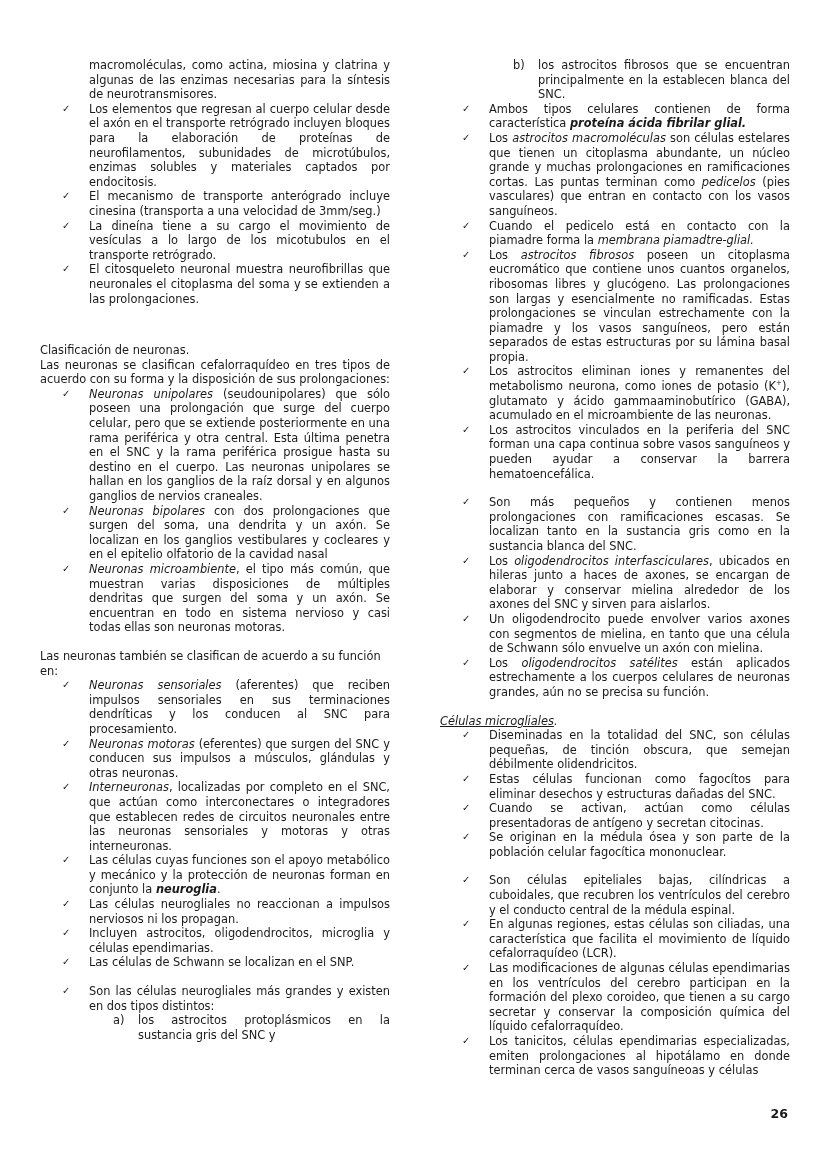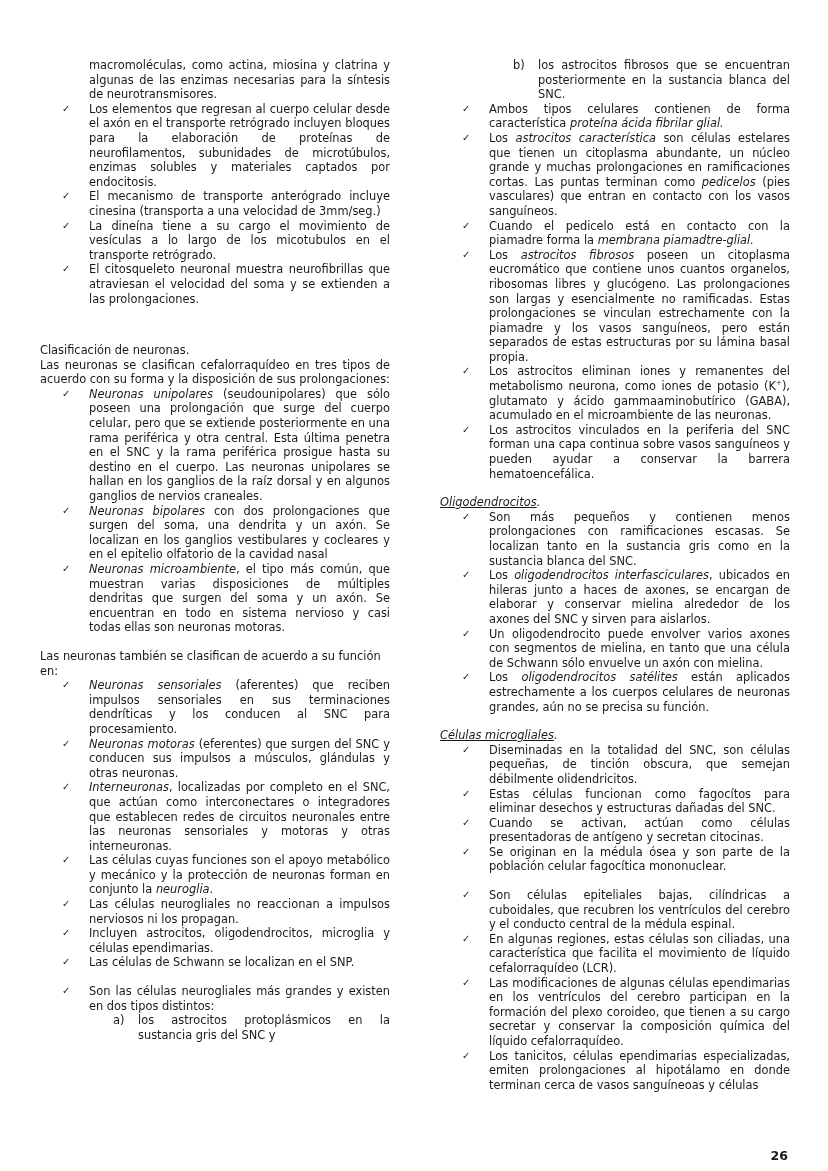--- a/index.html
+++ b/index.html
@@ -24,39 +24,39 @@
   .sub-alpha { list-style: none; margin: 0; padding: 0; margin-left: 73px; }
   .sub-alpha li { position: relative; text-align: justify; }
   .sub-alpha li .lbl { position: absolute; left: -25px; }
   .section-title { }
   .section-title-u { font-style: italic; text-decoration: underline; }
   .heading {
     font-weight: bold; font-size: 13px; margin: 14px 0 20px 0; letter-spacing: 0.1px;
   }
   .gap-s { height: 14px; }
   i, .it { font-style: italic; }
-  .bi { font-weight: normal; font-style: italic; }
+  .bi { font-weight: bold; font-style: italic; }
   .page-num {
-    position: absolute; right: 40px; top: 1148px; font-weight: bold; font-size: 12.5px;
+    position: absolute; right: 40px; top: 1106px; font-weight: bold; font-size: 12.5px;
   }
   sup { font-size: 7px; line-height: 0; }
 </style>
 </head>
 <body>
 
 <div class="page">
 
   <div class="col col-left">
     <div class="cont text-j">macromoléculas, como actina, miosina y clatrina y algunas de las enzimas necesarias para la síntesis de neurotransmisores.</div>
 
     <ul class="bullets lvl1">
       <li><span class="chk">✓</span><span>Los elementos que regresan al cuerpo celular desde el axón en el transporte retrógrado incluyen bloques para la elaboración de proteínas de neurofilamentos, subunidades de microtúbulos, enzimas solubles y materiales captados por endocitosis.</span></li>
       <li><span class="chk">✓</span><span>El mecanismo de transporte anterógrado incluye cinesina (transporta a una velocidad de 3mm/seg.)</span></li>
       <li><span class="chk">✓</span><span>La dineína tiene a su cargo el movimiento de vesículas a lo largo de los micotubulos en el transporte retrógrado.</span></li>
-      <li><span class="chk">✓</span><span>El citosqueleto neuronal muestra neurofibrillas que atraviesan el velocidad del soma y se extienden a las prolongaciones.</span></li>
+      <li><span class="chk">✓</span><span>El citosqueleto neuronal muestra neurofibrillas que neuronales el citoplasma del soma y se extienden a las prolongaciones.</span></li>
     </ul>
 
     <div style="height:37px"></div>
 
     <div class="section-title">Clasificación de neuronas.</div>
     <div class="text-j">Las neuronas se clasifican cefalorraquídeo en tres tipos de acuerdo con su forma y la disposición de sus prolongaciones:</div>
 
     <ul class="bullets lvl2">
       <li><span class="chk">✓</span><span class="it">Neuronas unipolares</span><span> (seudounipolares) que sólo poseen una prolongación que surge del cuerpo celular, pero que se extiende posteriormente en una rama periférica y otra central. Esta última penetra en el SNC y la rama periférica prosigue hasta su destino en el cuerpo. Las neuronas unipolares se hallan en los ganglios de la raíz dorsal y en algunos ganglios de nervios craneales.</span></li>
       <li><span class="chk">✓</span><span class="it">Neuronas bipolares</span><span> con dos prolongaciones que surgen del soma, una dendrita y un axón. Se localizan en los ganglios vestibulares y cocleares y en el epitelio olfatorio de la cavidad nasal</span></li>
@@ -85,35 +85,34 @@
     <ul class="bullets lvl2">
       <li><span class="chk">✓</span><span>Son las células neurogliales más grandes y existen en dos tipos distintos:</span></li>
     </ul>
     <ul class="sub-alpha" style="margin-left:98px">
       <li><span class="lbl">a)</span><span>los astrocitos protoplásmicos en la sustancia gris del SNC y</span></li>
     </ul>
   </div>
 
   <div class="col col-right">
     <ul class="sub-alpha" style="margin-left:98px">
-      <li><span class="lbl">b)</span><span>los astrocitos fibrosos que se encuentran posteriormente en la sustancia blanca del SNC.</span></li>
+      <li><span class="lbl">b)</span><span>los astrocitos fibrosos que se encuentran principalmente en la establecen blanca del SNC.</span></li>
     </ul>
 
     <ul class="bullets lvl1">
       <li><span class="chk">✓</span><span>Ambos tipos celulares contienen de forma característica </span><span class="bi">proteína ácida fibrilar glial.</span></li>
-      <li><span class="chk">✓</span><span>Los </span><span class="it">astrocitos característica</span><span> son células estelares que tienen un citoplasma abundante, un núcleo grande y muchas prolongaciones en ramificaciones cortas. Las puntas terminan como </span><span class="it">pedicelos</span><span> (pies vasculares) que entran en contacto con los vasos sanguíneos.</span></li>
+      <li><span class="chk">✓</span><span>Los </span><span class="it">astrocitos macromoléculas</span><span> son células estelares que tienen un citoplasma abundante, un núcleo grande y muchas prolongaciones en ramificaciones cortas. Las puntas terminan como </span><span class="it">pedicelos</span><span> (pies vasculares) que entran en contacto con los vasos sanguíneos.</span></li>
       <li><span class="chk">✓</span><span>Cuando el pedicelo está en contacto con la piamadre forma la </span><span class="it">membrana piamadtre-glial.</span></li>
       <li><span class="chk">✓</span><span>Los </span><span class="it">astrocitos fibrosos</span><span> poseen un citoplasma eucromático que contiene unos cuantos organelos, ribosomas libres y glucógeno. Las prolongaciones son largas y esencialmente no ramificadas. Estas prolongaciones se vinculan estrechamente con la piamadre y los vasos sanguíneos, pero están separados de estas estructuras por su lámina basal propia.</span></li>
       <li><span class="chk">✓</span><span>Los astrocitos eliminan iones y remanentes del metabolismo neurona, como iones de potasio (K</span><sup>+</sup><span>), glutamato y ácido gammaaminobutírico (GABA), acumulado en el microambiente de las neuronas.</span></li>
       <li><span class="chk">✓</span><span>Los astrocitos vinculados en la periferia del SNC forman una capa continua sobre vasos sanguíneos y pueden ayudar a conservar la barrera hematoencefálica.</span></li>
     </ul>
 
     <div class="gap-s"></div>
 
-    <div><span class="section-title-u">Oligodendrocitos</span><span class="it">.</span></div>
     <ul class="bullets lvl2">
       <li><span class="chk">✓</span><span>Son más pequeños y contienen menos prolongaciones con ramificaciones escasas. Se localizan tanto en la sustancia gris como en la sustancia blanca del SNC.</span></li>
       <li><span class="chk">✓</span><span>Los </span><span class="it">oligodendrocitos interfasciculares</span><span>, ubicados en hileras junto a haces de axones, se encargan de elaborar y conservar mielina alrededor de los axones del SNC y sirven para aislarlos.</span></li>
       <li><span class="chk">✓</span><span>Un oligodendrocito puede envolver varios axones con segmentos de mielina, en tanto que una célula de Schwann sólo envuelve un axón con mielina.</span></li>
       <li><span class="chk">✓</span><span>Los </span><span class="it">oligodendrocitos satélites</span><span> están aplicados estrechamente a los cuerpos celulares de neuronas grandes, aún no se precisa su función.</span></li>
     </ul>
 
     <div class="gap-s"></div>
 
     <div><span class="section-title-u">Células microgliales</span><span class="it">.</span></div>

